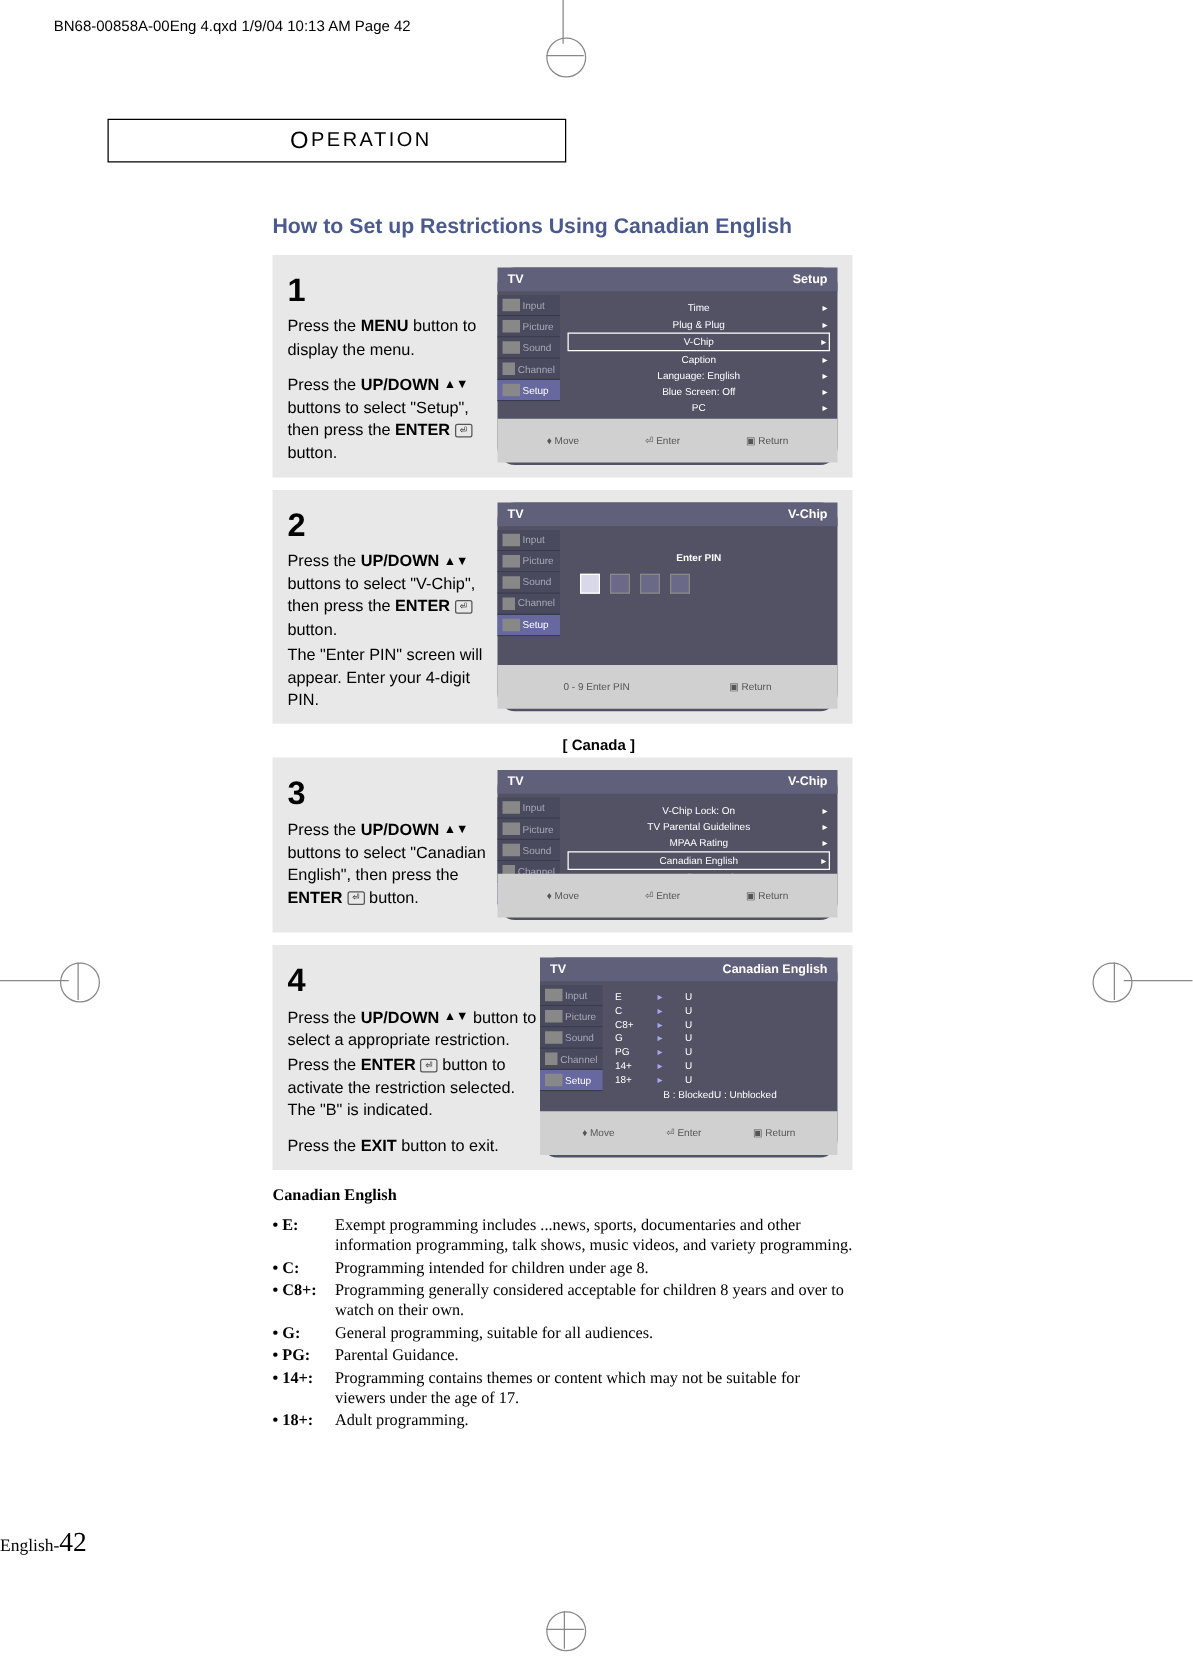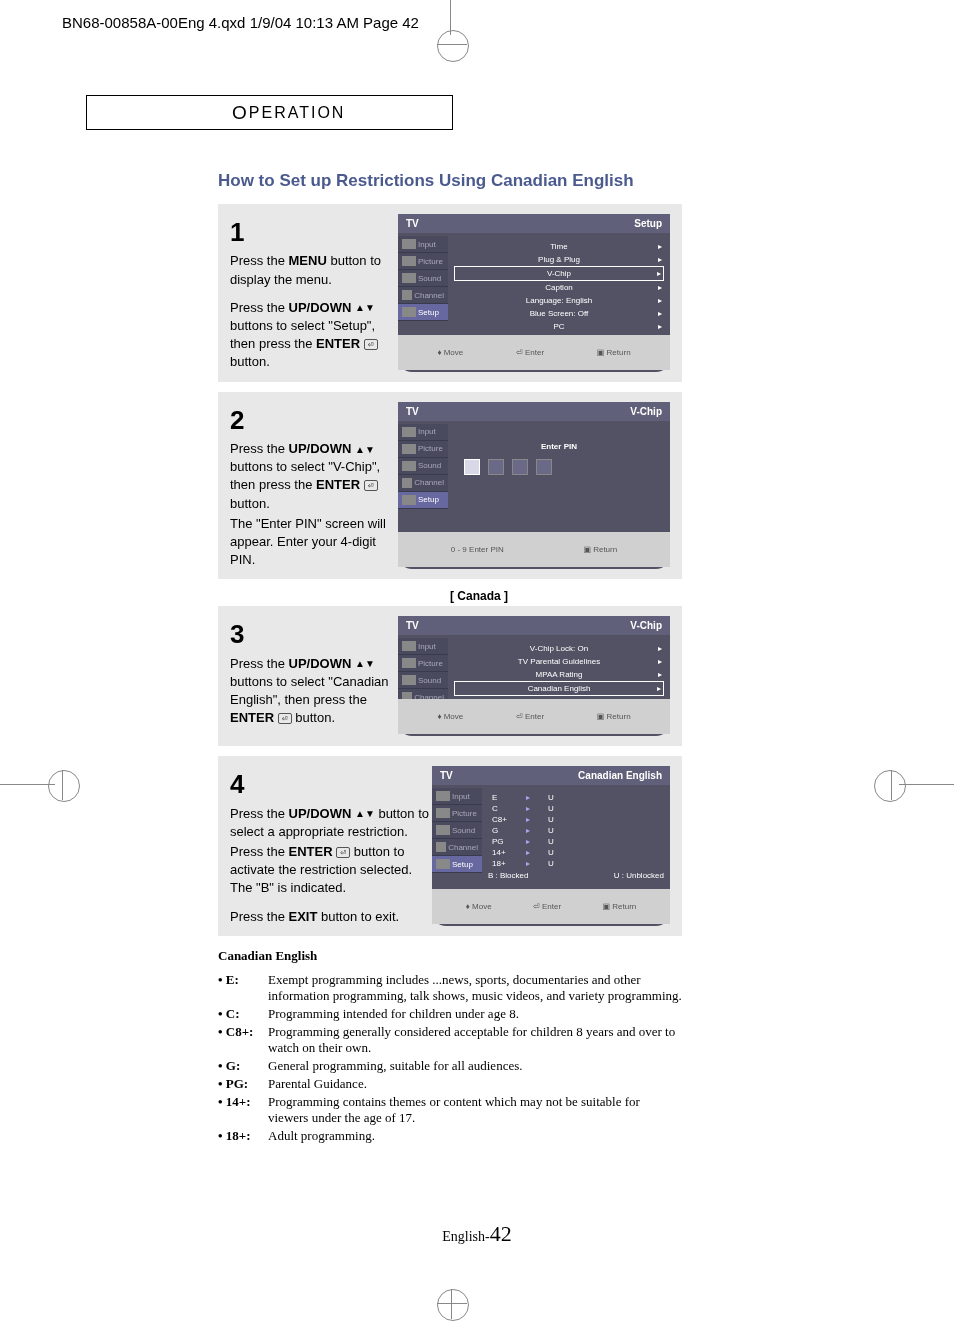--- a/index.html
+++ b/index.html
@@ -1,18 +1,18 @@
 <!DOCTYPE html>
 <html><head>
   <meta charset="utf-8">
   <style>
     * { margin: 0; padding: 0; box-sizing: border-box; }
     body { font-family: Arial, Helvetica, sans-serif; background: #fff; width: 954px; height: 1329px; position: relative; }
     
-    .print-header { position: absolute; top: 14px; left: 62px; font-size: 15px; color: #000; font-family: Arial; }
+    .print-header { position: absolute; top: 14px; left: 43px; font-size: 12px; color: #000; font-family: Arial; }
     .crop-mark-top { position: absolute; top: 0; left: 437px; width: 30px; height: 55px; }
     .crop-mark-top::before { content: ''; position: absolute; top: 0; left: 13px; width: 1px; height: 35px; background: #888; }
     .crop-mark-top::after { content: ''; position: absolute; top: 30px; left: 0; width: 30px; height: 30px; border: 1px solid #888; border-radius: 50%; }
     .crop-mark-top-inner { position: absolute; top: 44px; left: 0; width: 30px; height: 1px; background: #888; }
     
     .crop-left { position: absolute; top: 770px; left: 0; width: 75px; height: 30px; }
     .crop-left::before { content: ''; position: absolute; top: 14px; left: 0; width: 55px; height: 1px; background: #888; }
     .crop-left::after { content: ''; position: absolute; top: 0; left: 48px; width: 30px; height: 30px; border: 1px solid #888; border-radius: 50%; }
     .crop-left-inner { position: absolute; top: 0; left: 62px; width: 1px; height: 30px; background: #888; }
     
@@ -63,21 +63,21 @@
     .rating-code { width: 20px; }
     .rating-arrow { width: 8px; color: #a8a8f0; }
     .rating-status { width: 10px; }
     
     .definitions { margin-top: 12px; font-size: 13px; }
     .def-title { font-weight: bold; margin-bottom: 8px; font-family: 'Times New Roman', serif; }
     .def-row { display: flex; margin-bottom: 2px; font-family: 'Times New Roman', serif; }
     .def-code { width: 50px; font-weight: bold; }
     .def-text { flex: 1; }
     
-    .page-footer { position: absolute; bottom: 82px; left: 0; width: 100%; text-align: center; font-size: 14px; font-family: 'Times New Roman', serif; }
+    .page-footer { position: absolute; bottom: 82px; left: 0; width: 100%; text-align: left; font-size: 14px; font-family: 'Times New Roman', serif; }
     .page-num { font-size: 22px; }
     
     .ud-icon { display: inline-block; font-size: 10px; vertical-align: middle; }
     .enter-icon { display: inline-block; width: 14px; height: 11px; border: 1px solid #555; border-radius: 2px; vertical-align: middle; position: relative; font-size: 7px; text-align: center; }
   </style>
 </head>
 <body>
 
 <div class="print-header">BN68-00858A-00Eng 4.qxd  1/9/04 10:13 AM  Page 42</div>
 <div class="crop-mark-top">
@@ -357,21 +357,21 @@
         <div class="rating-item">
             <span class="rating-code">14+</span>
             <span class="rating-arrow">▸</span>
             <span class="rating-status">U</span>
           </div>
         <div class="rating-item">
             <span class="rating-code">18+</span>
             <span class="rating-arrow">▸</span>
             <span class="rating-status">U</span>
           </div>
-        <div style="display:flex; justify-content:space-between; margin-top:2px; font-size:8px;">
+        <div style="display:flex; justify-content:center; margin-top:2px; font-size:8px;">
           <span>B : Blocked</span>
           <span>U : Unblocked</span>
         </div>
       </div>
       <div class="menu-footer">
         <span>♦ <span>Move</span></span>
         <span>⏎ <span>Enter</span></span>
         <span>▣ <span>Return</span></span>
       </div>
     </div>

